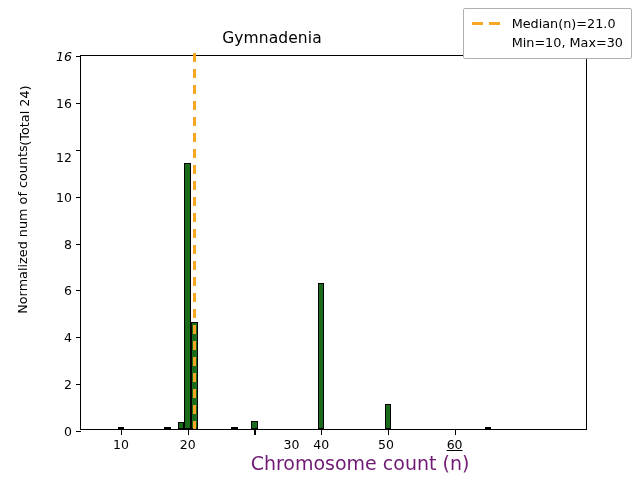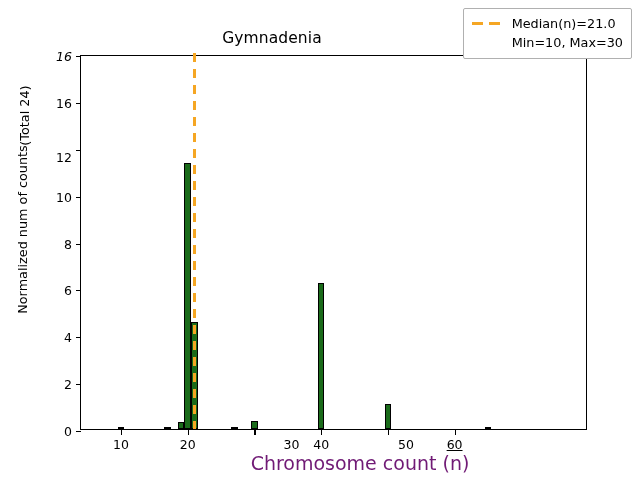--- a/index.html
+++ b/index.html
@@ -151,21 +151,21 @@
         <div class="ytick-label" style="top: 0px; font-style: italic;">16</div>
         <div class="xtick" style="left: 40.0263px;"></div>
         <div class="xtick-label" style="left: 40.0263px;">10</div>
         <div class="xtick" style="left: 106.737px;"></div>
         <div class="xtick-label" style="left: 106.737px;">20</div>
         <div class="xtick" style="left: 173.447px;"></div>
         <div class="xtick-label" style="left: 173.447px; margin-left: 37px;">30</div>
         <div class="xtick" style="left: 240.158px;"></div>
         <div class="xtick-label" style="left: 240.158px;">40</div>
         <div class="xtick" style="left: 306.868px;"></div>
-        <div class="xtick-label" style="left: 325px;">50</div>
+        <div class="xtick-label" style="left: 305px;">50</div>
         <div class="xtick" style="left: 373.579px;"></div>
         <div class="xtick-label" style="left: 373.579px; text-decoration: underline;">60</div>
       </div>
   <div class="median-line" style="left: 111.708px;"></div>
     </div>
 
   <div id="ylabel">Normalized num of counts</div>
   <div id="ylabel2">(Total 24)</div>
   <div id="xlabel">Chromosome count (n)</div>
 

